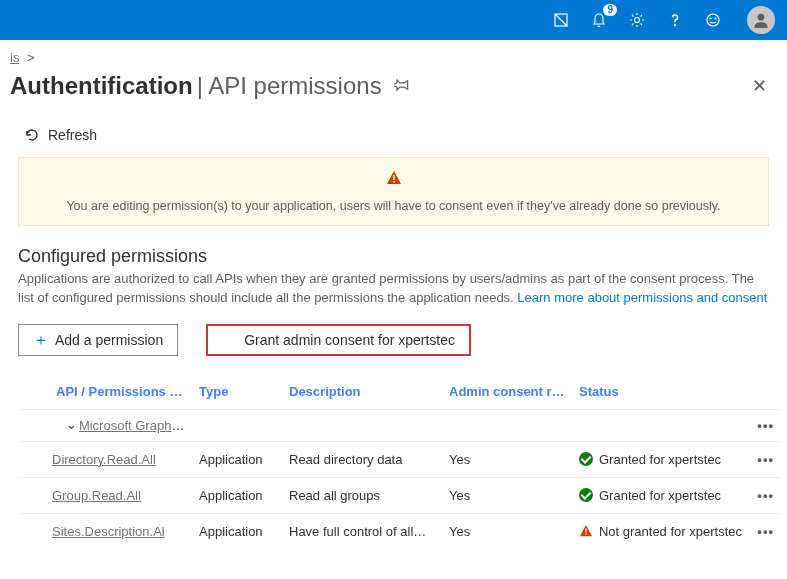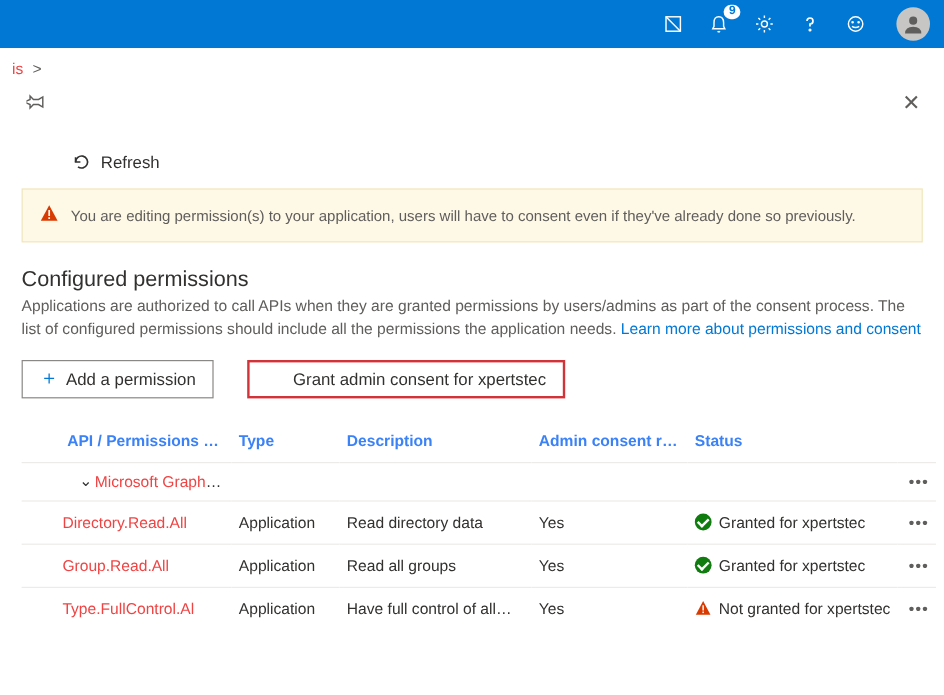--- a/index.html
+++ b/index.html
@@ -19,28 +19,29 @@
   }
   .avatar svg { fill:#605e5c; }
   .breadcrumb { padding: 10px 0 0 10px; color:#0078d4; font-size:13px; }
   .breadcrumb .sep { color:#605e5c; margin:0 4px;}
   .titlebar { display:flex; align-items:center; padding:6px 16px 8px 10px; border-bottom:0; }
   .titlebar h1 { font-size:24px; font-weight:600; color:#323130; }
   .titlebar .sub { font-size:24px; font-weight:400; color:#605e5c; margin-left:4px;}
   .titlebar .pin { margin-left:12px; color:#605e5c; cursor:pointer;}
   .titlebar .spacer { flex:1;}
   .titlebar .close { font-size:18px; color:#605e5c; cursor:pointer; padding:4px;}
-  .cmdbar { padding: 18px 16px 14px 24px; display:flex; gap:6px;margin-left:36px; }
+  .cmdbar { padding: 18px 16px 14px 24px; display:flex; gap:6px; }
   .cmdbar .refresh-icon { width:16px; height:16px; }
   .cmdbar .lbl { font-size:14px; }
   .warnbox {
     margin: 0 18px 20px 18px; padding:12px 14px; background:#fff4ce00;
     background:#fdf6e3; border:1px solid #f0e6c0; display:flex; align-items:center; gap:10px;
     font-size:12.5px; color:#605e5c;
     background:#fef8e6;
+    flex-direction:column;
   }
   .warnicon { color:#d83b01; }
   .section { padding: 0 18px; }
   .section h2 { font-size:18px; font-weight:400; color:#323130; margin-bottom:3px;}
   .section .desc { font-size:13px; color:#605e5c; line-height:1.45; }
   .section .desc a { color:#0078d4; text-decoration:none;text-align:center; }
   .btnrow { display:flex; gap:28px; margin:16px 0 18px 0; }
   .btn {
     height:32px; padding:0 14px; display:flex; align-items:center; gap:6px;
     border:1px solid #8a8886; background:#fff; font-size:14px; cursor:pointer;
@@ -49,21 +50,21 @@
   .plus { color:#0078d4; font-size:16px; line-height:14px; }
   table { width:100%; border-collapse:collapse; table-layout:fixed;}
   thead th {
     text-align:left; font-weight:600; font-size:13px; color:#3b82f6;
     padding:10px 6px 10px 6px; white-space:nowrap; overflow:hidden; text-overflow:ellipsis;
   }
   tbody tr { border-top:1px solid #edebe9; }
   tbody td { padding:10px 6px; font-size:13px; vertical-align:middle; white-space:nowrap; overflow:hidden; text-overflow:ellipsis;}
   .grouprow td { padding:8px 6px; }
   .chev { display:inline-block; transform:translateY(-1px); margin-right:2px; color:#323130;}
-  .apilink { color:#ef4444; cursor:pointer; }
+  .apilink { color:#737373; cursor:pointer;text-decoration:underline; }
   .indent { padding-left: 34px !important; }
   .more { text-align:right; color:#605e5c; cursor:pointer; font-weight:700; letter-spacing:1px;}
   .status-ok { color:#323130; display:flex; align-items:center; gap:6px;}
   .status-warn { color:#323130; display:flex; align-items:center; gap:6px;}
   .sicon { width:14px; height:14px; display:inline-flex; align-items:center; justify-content:center;}
   .sicon.ok { background:#107c10; border-radius:50%; }
   .sicon.ok::after { content:""; width:4px; height:7px; border:solid #fff; border-width:0 2px 2px 0; transform:rotate(45deg); margin-top:-2px;}
   col.c-name{width:175px;} col.c-type{width:90px;} col.c-desc{width:160px;} col.c-admin{width:130px;} col.c-status{width:175px;} col.c-more{width:32px;}
 </style>
 </head>
@@ -110,20 +111,22 @@
       </svg>
   </span>
 </div>
 
 <div class="breadcrumb">
   <span class="apilink">is</span>
   <span class="sep">&gt;</span>
 </div>
 
 <div class="titlebar">
+  <h1>Authentification</h1>
+  <span class="sub">| API permissions</span>
   <span class="pin">
     <svg width="16" height="16" viewBox="0 0 16 16" fill="none" stroke="#605e5c" stroke-width="1.2">
         <path d="M9 1 L15 7 L11 8 L8 11 L8 15 L6 13 L1 15 L3 10 L1 8 L5 8 L8 5 Z" transform="rotate(45 8 8)"></path>
       </svg>
   </span>
   <span class="spacer"></span>
   <span class="close">✕</span>
 </div>
 
 <div class="cmdbar">
@@ -211,21 +214,21 @@
       <td>Yes</td>
       <td>
             <span class="status-ok">
               <span class="sicon ok"></span>
               <span>Granted for xpertstec</span>
             </span>
           </td>
       <td class="more">•••</td>
         </tr>
         <tr>
-      <td class="indent" style="padding-left:70px"><span class="apilink">Type.FullControl.Al</span></td>
+      <td class="indent" style="padding-left:70px"><span class="apilink">Sites.Description.Al</span></td>
       <td>Application</td>
       <td>Have full control of all…</td>
       <td>Yes</td>
       <td>
             <span class="status-warn">
               <svg width="14" height="14" viewBox="0 0 16 16">
                 <path fill="#d83b01" d="M8 1 L15 14 L1 14 Z"></path>
                 <rect x="7.3" y="5" width="1.4" height="5" fill="#fff"></rect>
                 <rect x="7.3" y="11" width="1.4" height="1.5" fill="#fff"></rect>
               </svg>

